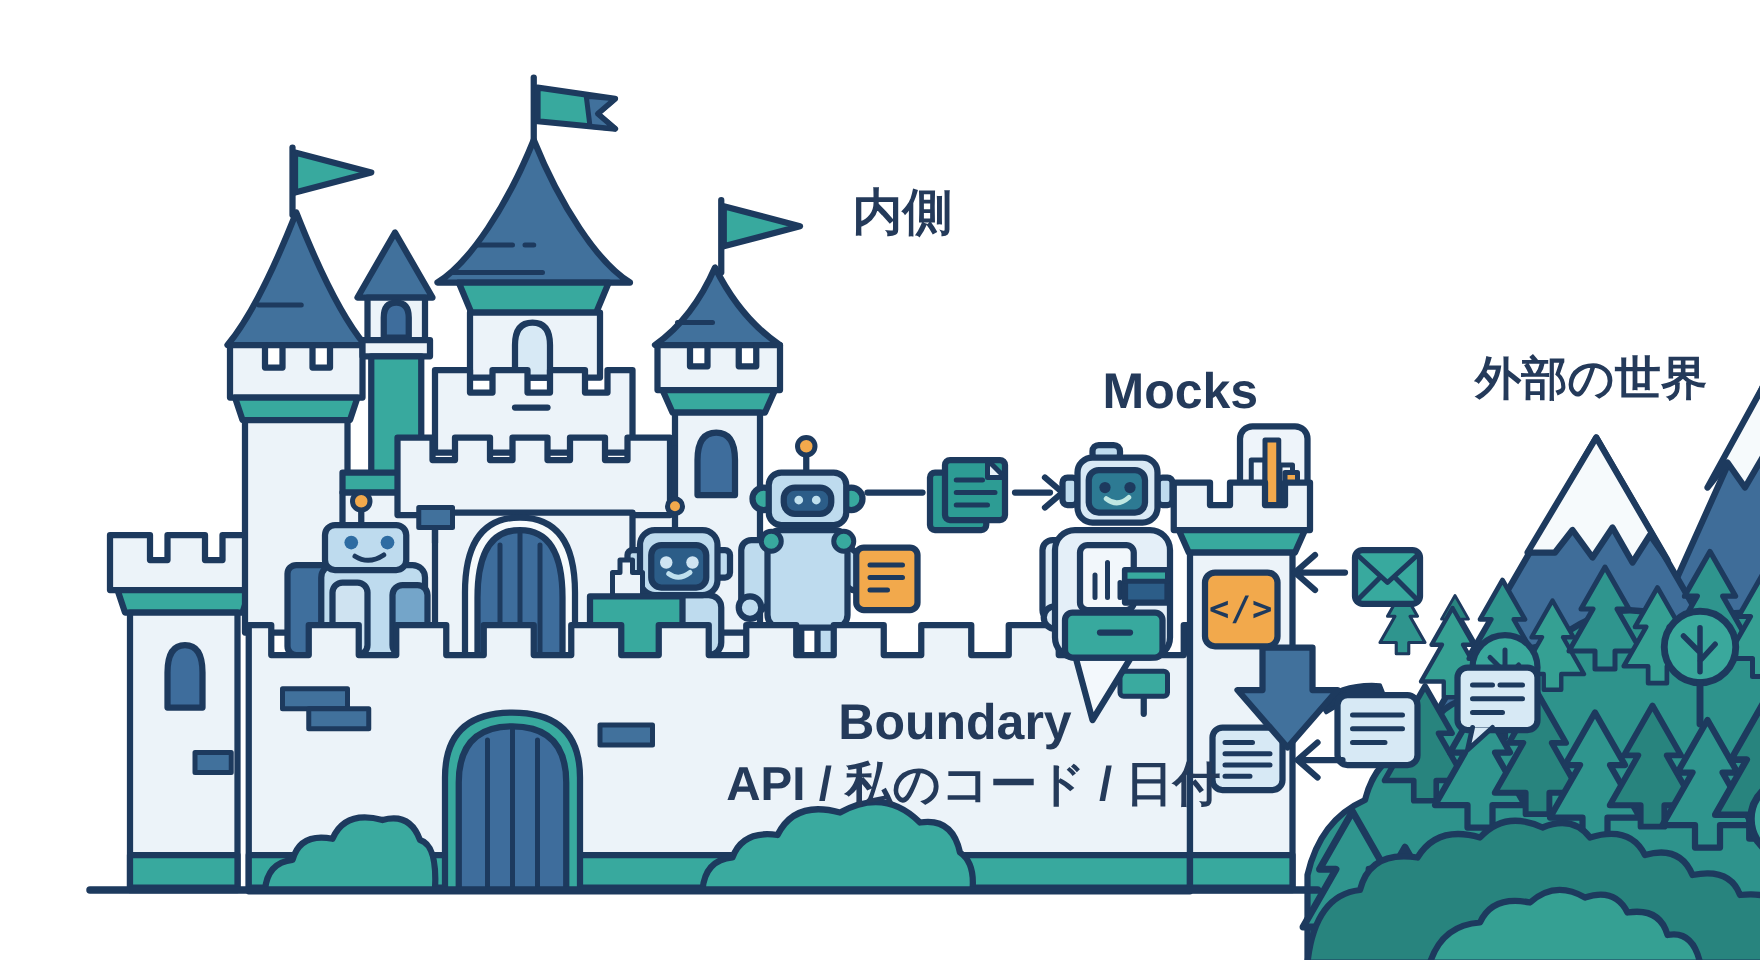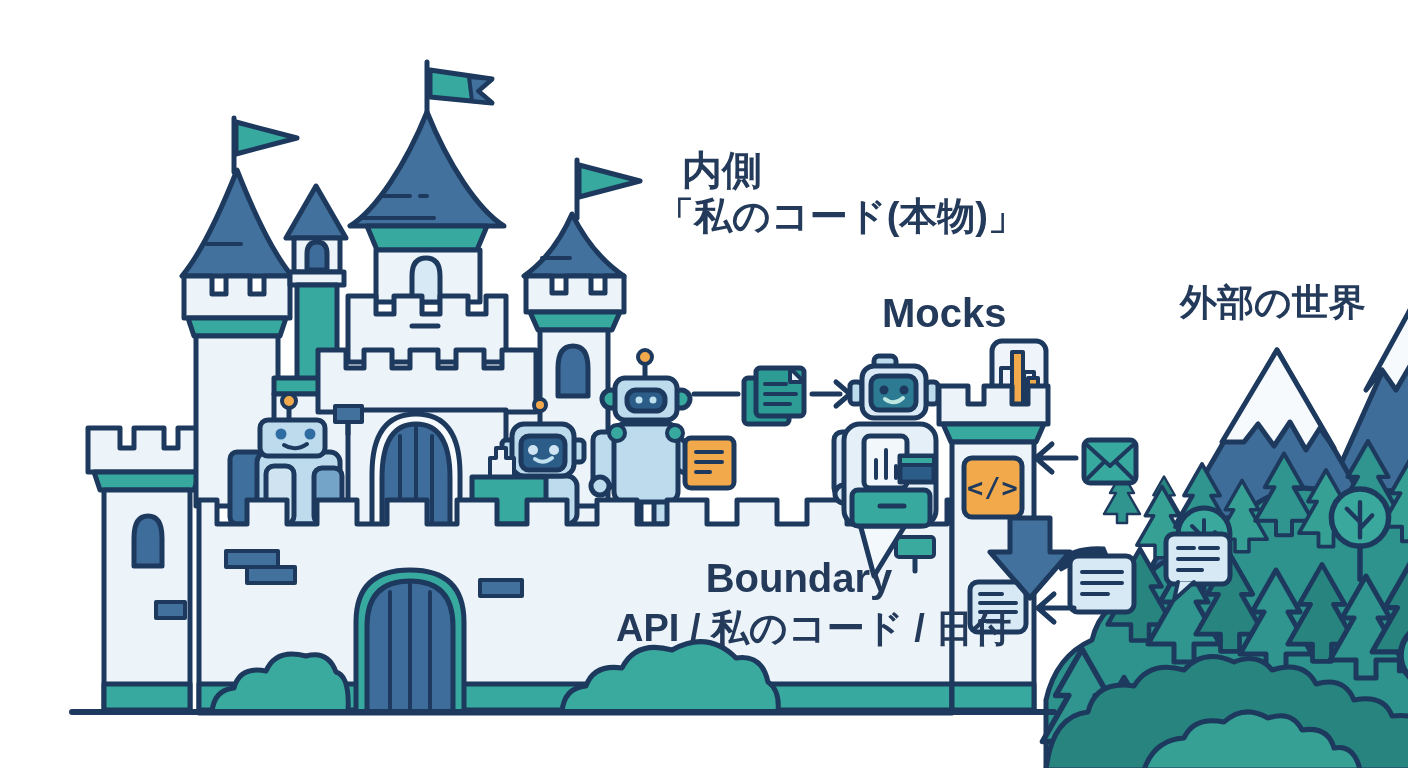--- a/index.html
+++ b/index.html
@@ -6,21 +6,21 @@
   .stage{
     position:relative;width:1408px;height:768px;overflow:hidden;background:#ffffff;
     font-family:"Liberation Sans","DejaVu Sans",sans-serif;color:#243a5a;margin-left:44px;
   }
   .stage svg{position:absolute;left:0;top:0;}
   .label{position:absolute;font-weight:700;color:#243a5a;white-space:nowrap;}
   .inner-label{left:612px;top:146px;font-size:38px;line-height:1.2;}
   .inner-label .l1{padding-left:26px;font-size:40px;}
   .mocks-label{left:838px;top:291px;font-size:40px;}
   .outer-label{left:1136px;top:278px;font-size:37px;}
-  .boundary-label{left:572px;top:552px;width:366px;text-align:center;font-size:38px;line-height:1.3;}
+  .boundary-label{left:537px;top:552px;width:366px;text-align:center;font-size:38px;line-height:1.3;}
   .boundary-label .l1{font-size:40px;}
   .code-glyph{
     position:absolute;left:920px;top:458px;width:58px;height:59px;
     display:flex;align-items:center;justify-content:center;
     font-family:"DejaVu Sans Mono","Liberation Mono",monospace;
     font-weight:700;font-size:27px;color:#1d3a5e;letter-spacing:1px;
   }
 </style>
 </head>
 <body>
@@ -301,21 +301,20 @@
       <path d="M 1134,582 L 1130,600 L 1150,582" fill="#d7e9f5" stroke-width="4"></path>
     </g>
   </g>
 
   <path d="M 28,712 L 1010,712" stroke-width="6" fill="none"></path>
 </g>
 </svg>
 
 <div class="label inner-label">
   <div class="l1">内側</div>
-  <div class="l2">「私のコード(本物)」</div>
 </div>
 
 <div class="label outer-label">外部の世界</div>
 
 <div class="label mocks-label">Mocks</div>
 
 <div class="label boundary-label">
   <div class="l1">Boundary</div>
   <div class="l2">API / 私のコード / 日付</div>
 </div>

